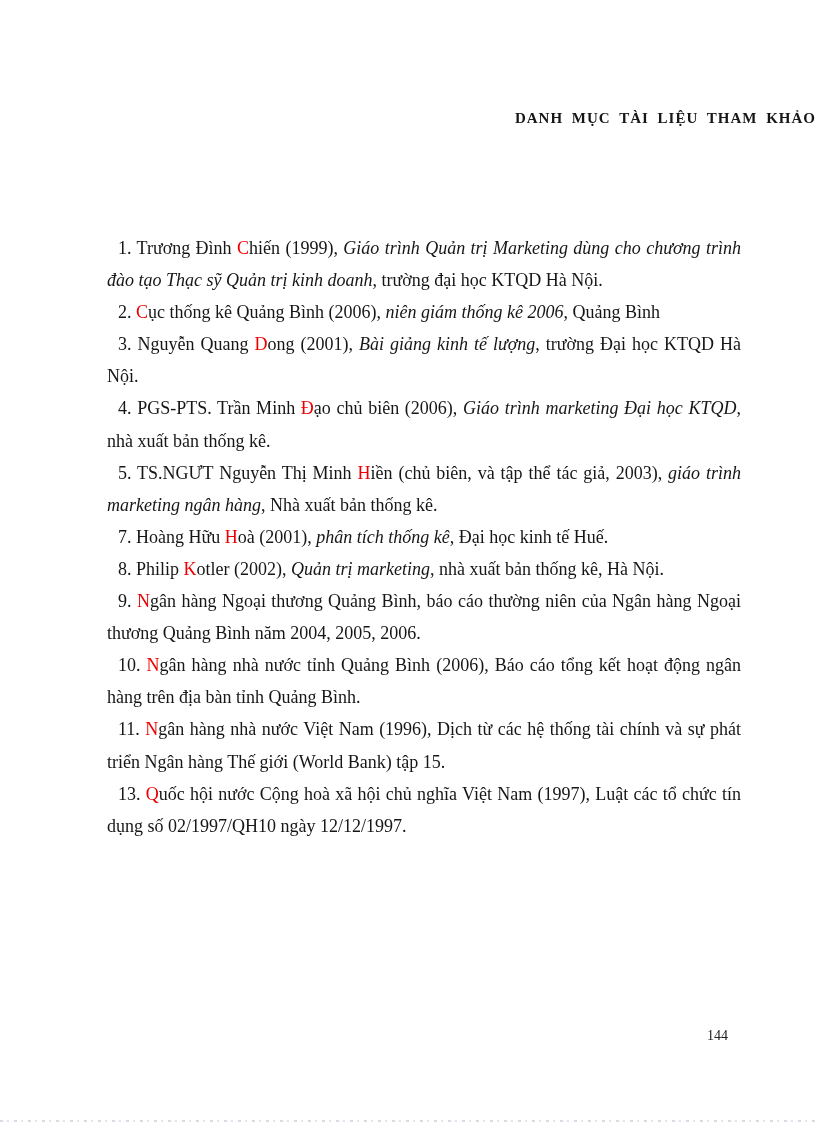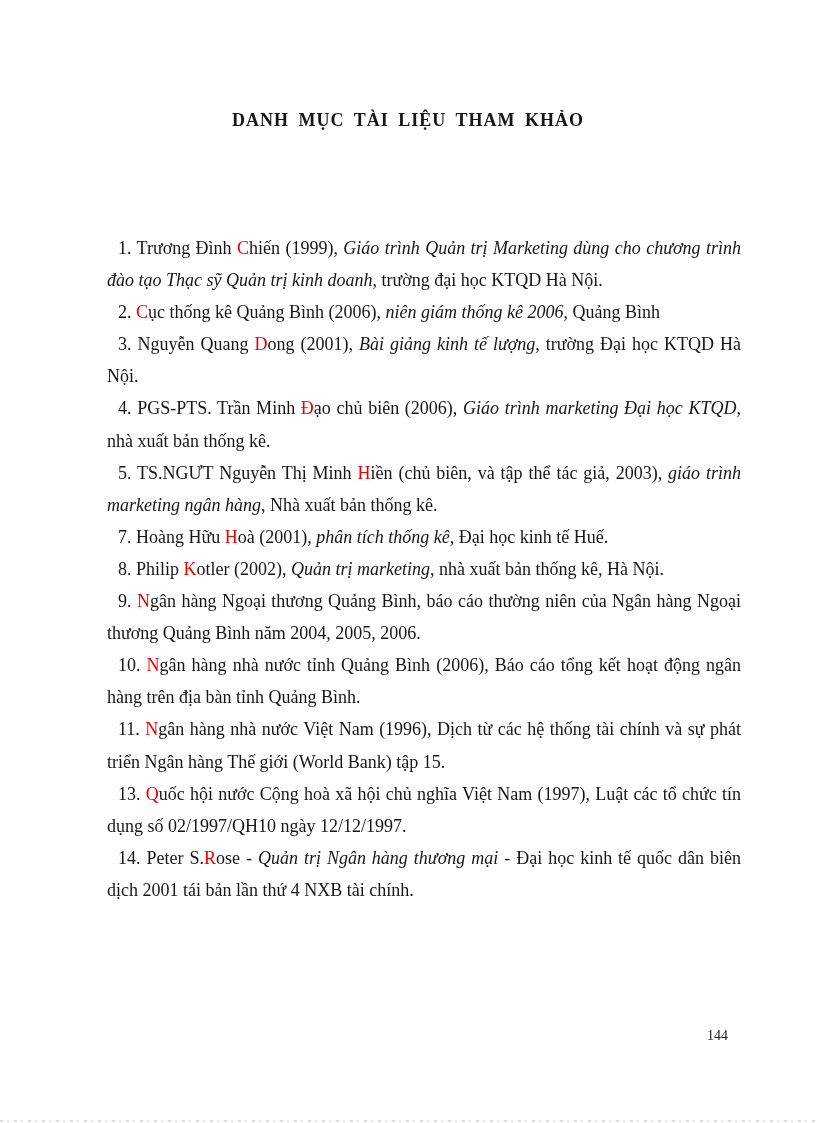--- a/index.html
+++ b/index.html
@@ -11,22 +11,22 @@
     position: relative;
     width: 816px;
     height: 1123px;
     background: #ffffff;
     overflow: hidden;
     font-family: "Liberation Serif", "DejaVu Serif", serif;
     color: #161616;
   }
   .title {
     margin-top: 110px;
-    text-align: center;
-    font-size: 18px;
+    text-align: right;
+    font-size: 15px;
     font-weight: bold;
     letter-spacing: 1px;
     word-spacing: 4px;
     color: #161616;
   }
   .refs {
     position: absolute;
     left: 107px;
     top: 188px;
     width: 634px;
@@ -75,19 +75,18 @@
       <p class="ref"><span>2. </span><span class="red">C</span><span>ục thống kê Quảng Bình (2006), </span><span class="it">niên giám thống kê 2006</span><span>, Quảng Bình</span></p>
       <p class="ref"><span>3. Nguyễn Quang </span><span class="red">D</span><span>ong (2001), </span><span class="it">Bài giảng kinh tế lượng</span><span>, trường Đại học KTQD Hà Nội.</span></p>
       <p class="ref"><span>4. PGS-PTS. Trần Minh </span><span class="red">Đ</span><span>ạo chủ biên (2006), </span><span class="it">Giáo trình marketing Đại học KTQD</span><span>, nhà xuất bản thống kê.</span></p>
       <p class="ref"><span>5. TS.NGƯT Nguyễn Thị Minh </span><span class="red">H</span><span>iền (chủ biên, và tập thể tác giả, 2003), </span><span class="it">giáo trình marketing ngân hàng</span><span>, Nhà xuất bản thống kê.</span></p>
       <p class="ref"><span>7. Hoàng Hữu </span><span class="red">H</span><span>oà (2001), </span><span class="it">phân tích thống kê</span><span>, Đại học kinh tế Huế.</span></p>
       <p class="ref"><span>8. Philip </span><span class="red">K</span><span>otler (2002), </span><span class="it">Quản trị marketing</span><span>, nhà xuất bản thống kê, Hà Nội.</span></p>
       <p class="ref"><span>9. </span><span class="red">N</span><span>gân hàng Ngoại thương Quảng Bình, báo cáo thường niên của Ngân hàng Ngoại thương Quảng Bình năm 2004, 2005, 2006.</span></p>
       <p class="ref"><span>10. </span><span class="red">N</span><span>gân hàng nhà nước tỉnh Quảng Bình (2006), Báo cáo tổng kết hoạt động ngân hàng trên địa bàn tỉnh Quảng Bình.</span></p>
       <p class="ref"><span>11. </span><span class="red">N</span><span>gân hàng nhà nước Việt Nam (1996), Dịch từ các hệ thống tài chính và sự phát triển Ngân hàng Thế giới (World Bank) tập 15.</span></p>
       <p class="ref"><span>13. </span><span class="red">Q</span><span>uốc hội nước Cộng hoà xã hội chủ nghĩa Việt Nam (1997), Luật các tổ chức tín dụng số 02/1997/QH10 ngày 12/12/1997.</span></p>
-      <p class="ref"><span>14. Peter S.</span><span class="red">R</span><span>ose - </span><span class="it">Quản trị Ngân hàng thương mại</span><span> - Đại học kinh tế quốc dân biên dịch 2001 tái bản lần thứ 4 NXB tài chính.</span></p>
     </div>
 
   <div class="pagenum">144</div>
 
   <div class="bottom-artifact"></div>
 </div>
 
 </body></html>

